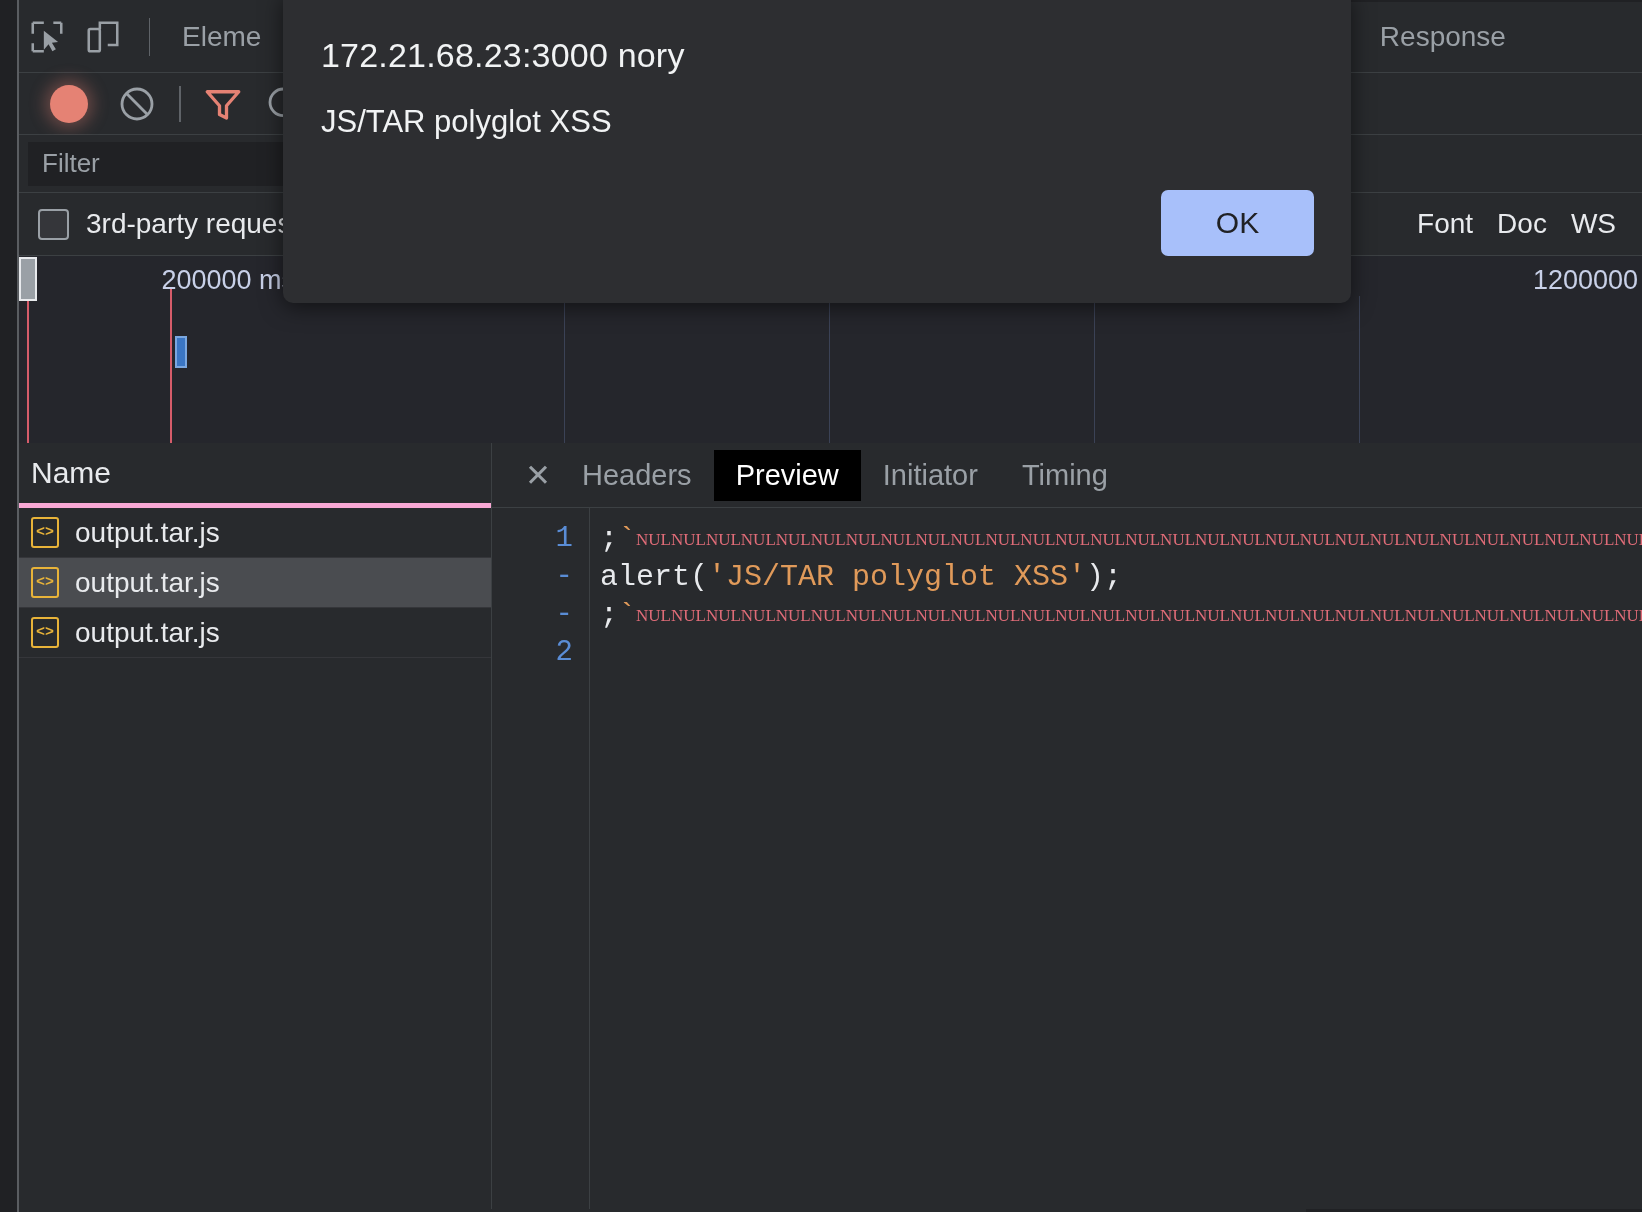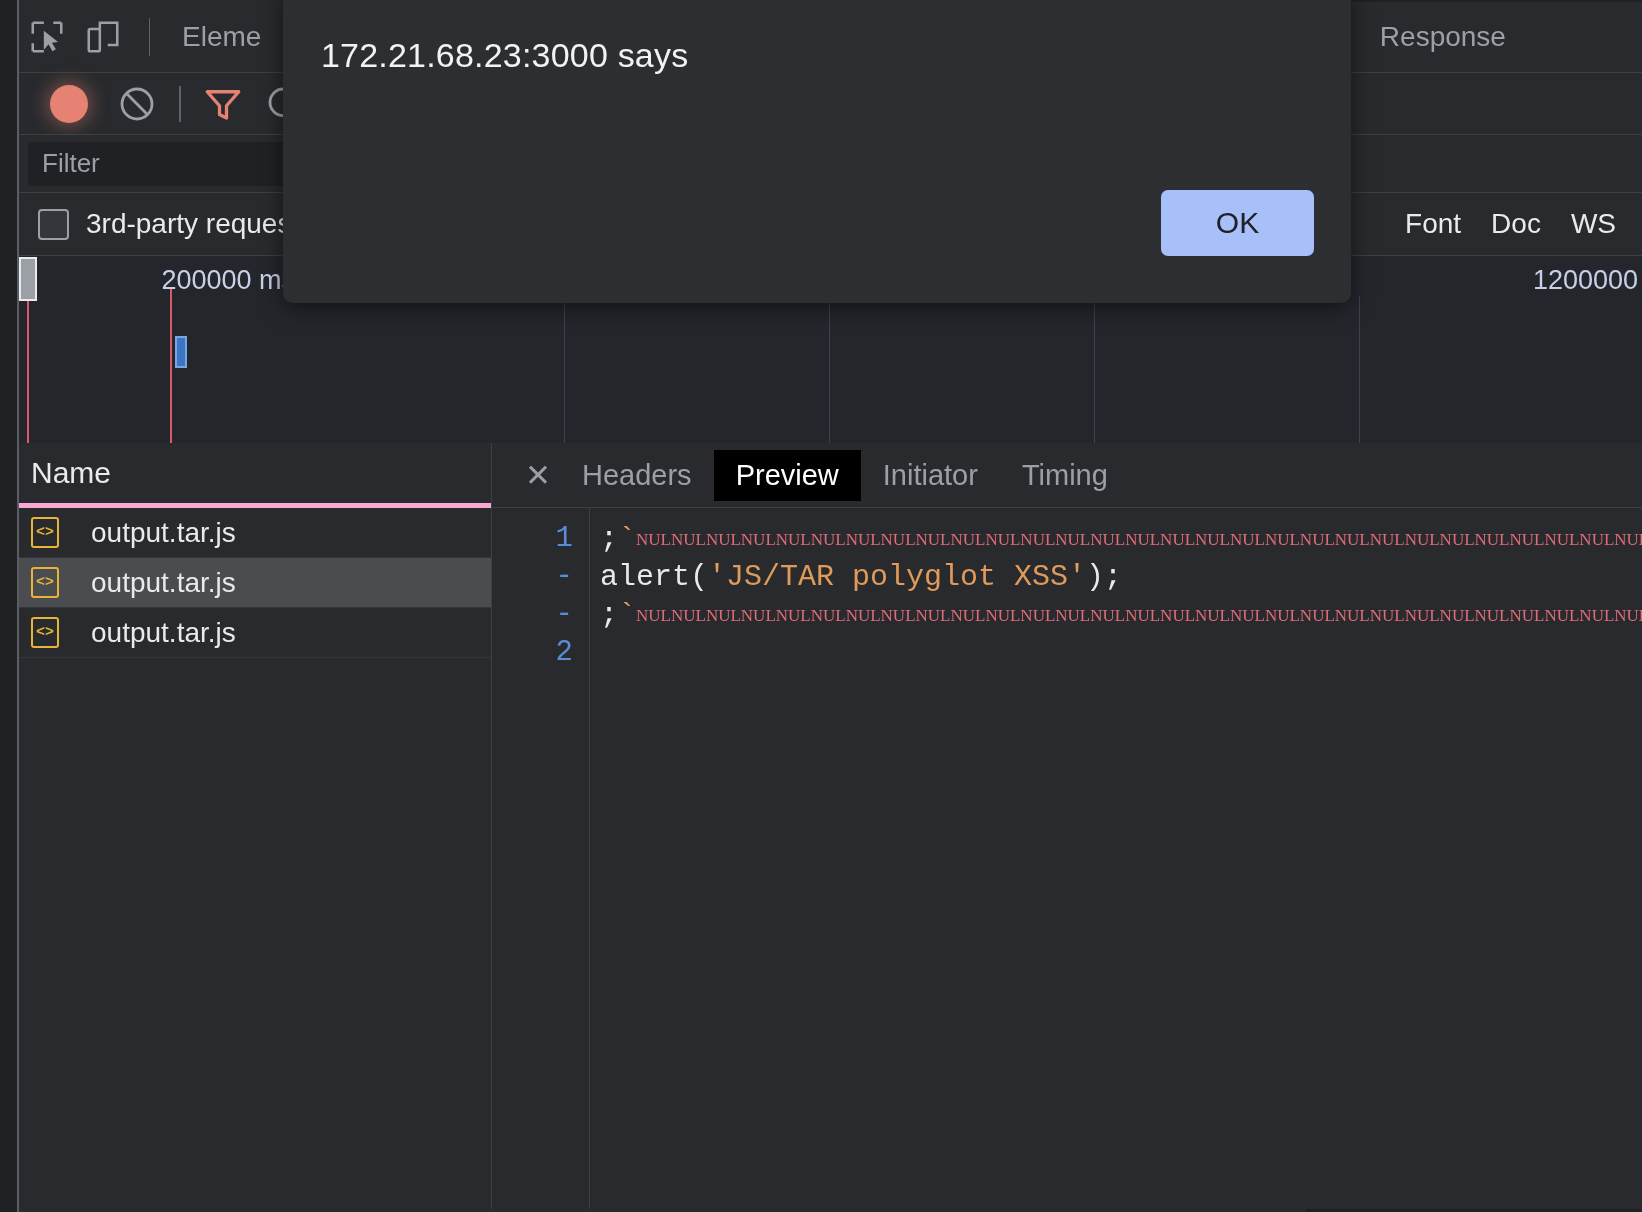--- a/index.html
+++ b/index.html
@@ -56,21 +56,21 @@
   .thirdparty-row {
     position:absolute; left:19px; top:193px; width:1623px; height:63px;
     background:#282a2d; border-bottom:1px solid #3c4043;
     display:flex; align-items:center;
   }
   .chk {
     margin-left:19px; width:31px; height:31px; border:2px solid #9aa0a6;
     border-radius:4px; background:#35363a;
   }
   .tp-label { margin-left:17px; color:#e8eaed; font-size:28px; white-space:nowrap; }
-  .type-filters { margin-left:auto; display:flex; gap:30px; padding-right:26px; }
+  .type-filters { margin-left:auto; display:flex; gap:24px; padding-right:26px; }
   .type-filter { color:#e8eaed; font-size:28px; }
 
   
   .overview {
     position:absolute; left:19px; top:256px; width:1623px; height:187px;
     background:#25262c; overflow:hidden;
   }
   .ov-handle {
     position:absolute; left:0px; top:1px; width:18px; height:44px;
     background:#9aa0a6; border:2px solid #e8eaed;
@@ -104,21 +104,21 @@
     height:50px; display:flex; align-items:center; padding-left:12px;
     border-bottom:1px solid #35363a;
   }
   .row.selected { background:#4a4c50; }
   .js-icon {
     width:28px; height:31px; border:2px solid #e8b339; border-radius:3px;
     display:flex; align-items:center; justify-content:center;
     color:#e8b339; font-size:15px; font-weight:bold; line-height:1;
     font-family:"Liberation Mono", monospace;
   }
-  .row-label { margin-left:32px; color:#e8eaed; font-size:28px; }
+  .row-label { margin-left:16px; color:#e8eaed; font-size:28px; }
 
   
   .detail-pane {
     position:absolute; left:473px; top:0; width:1150px; height:766px;
     background:#282a2d;
   }
   .detail-tabs {
     height:65px; border-bottom:1px solid #3c4043;
     display:flex; align-items:center; padding-left:24px; gap:0;
   }
@@ -298,17 +298,18 @@
             <div class="cline"><span class="c-plain">;</span><span class="c-tick">`</span><span class="c-nul">NULNULNULNULNULNULNULNULNULNULNULNULNULNULNULNULNULNULNULNULNULNULNULNULNULNULNULNULNULNULNULNULNULNULNULNULNULNULNULNULNULNULNULNULNULNULNULNULNULNULNULNULNULNULNULNULNULNULNULNULNULNULNULNUL</span></div>
             <div class="cline"><span class="c-plain">alert(</span><span class="c-str">'JS/TAR polyglot XSS'</span><span class="c-plain">);</span></div>
             <div class="cline"><span class="c-plain">;</span><span class="c-tick">`</span><span class="c-nul">NULNULNULNULNULNULNULNULNULNULNULNULNULNULNULNULNULNULNULNULNULNULNULNULNULNULNULNULNULNULNULNULNULNULNULNULNULNULNULNULNULNULNULNULNULNULNULNULNULNULNULNULNULNULNULNULNULNULNULNULNULNULNULNUL</span></div>
             <div class="cline">&nbsp;</div>
           </div>
       </div>
     </div>
   </div>
 
   <div class="alert-dlg">
-    <div class="alert-origin">172.21.68.23:3000 says</div>
+    <div class="alert-origin">172.21.68.23:3000 nory</div>
+    <div class="alert-msg">JS/TAR polyglot XSS</div>
     <button class="alert-ok">OK</button>
   </div>
 
 </div>
 
 </body></html>

